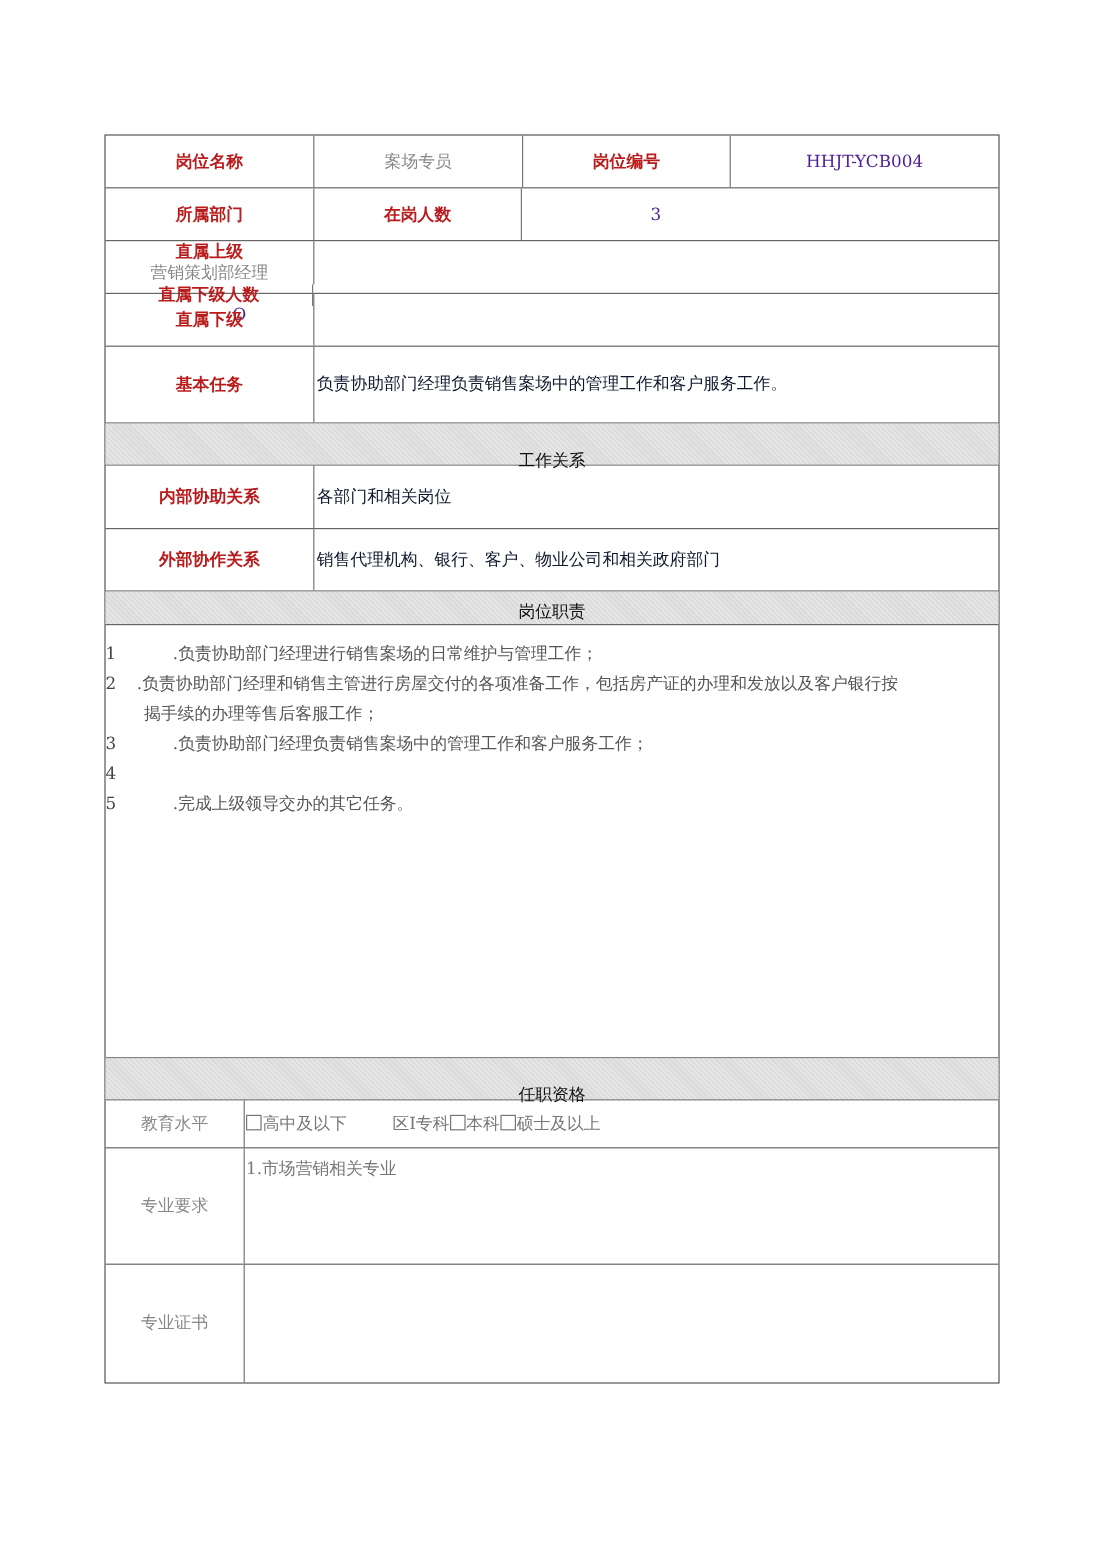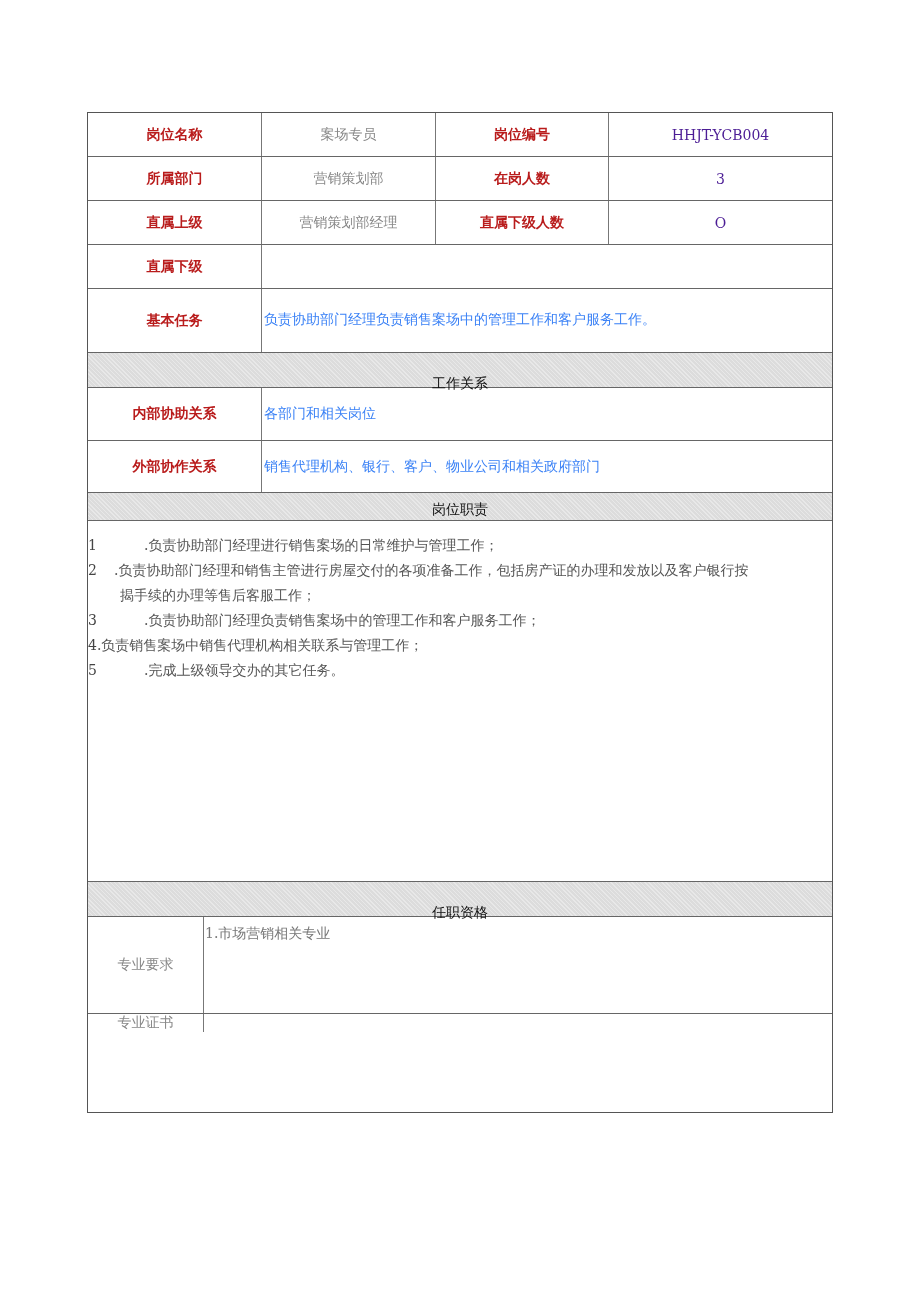--- a/index.html
+++ b/index.html
@@ -5,21 +5,21 @@
   html, body { margin: 0; padding: 0; background: #ffffff; }
   body { width: 920px; height: 1301px; position: relative; font-family: "DejaVu Serif", "Liberation Serif", serif; color: #333; }
   .sheet { position: absolute; left: 87px; top: 112px; width: 746px; border: 1px solid #555; box-sizing: border-box; }
   .row { display: flex; border-bottom: 1px solid #666; box-sizing: border-box; }
   .row:last-child { border-bottom: none; }
   .cell { box-sizing: border-box; display: flex; align-items: center; border-right: 1px solid #777; font-size: 14px; }
   .cell:last-child { border-right: none; }
   .lbl { justify-content: center; font-family: "DejaVu Sans", "Liberation Sans", sans-serif; font-weight: bold; color: #b91c1c; font-size: 14px; }
   .val { justify-content: center; color: #888; }
   .val-dark { justify-content: center; color: #4c1d95; }
-  .val-left { justify-content: flex-start; color: #3b82f6; padding-left: 2px; }
+  .val-left { justify-content: flex-start; color: #0f172a; padding-left: 2px; }
   .band { justify-content: center; font-family: "DejaVu Sans", "Liberation Sans", sans-serif; color: #111; font-size: 14px;
     background-color: #dcdcdc;
     background-image: repeating-linear-gradient(45deg, rgba(255,255,255,0.35) 0 1px, transparent 1px 3px);
     width: 100%; padding-top: 28px; }
   .c1 { width: 174px; }
   .c2 { width: 174px; text-align: right; }
   .c3 { width: 173px; }
   .c4 { width: 223px; }
   .span3 { width: 570px; }
   .duties { height: 360px; padding-top: 12px; box-sizing: border-box; font-size: 14px; color: #555; line-height: 25px; }
@@ -36,25 +36,24 @@
 <div class="sheet">
 
   <div class="row" style="height:44px;">
     <div class="cell lbl c1">岗位名称</div>
     <div class="cell val c2">案场专员</div>
     <div class="cell lbl c3">岗位编号</div>
     <div class="cell val-dark c4">HHJT-YCB004</div>
   </div>
   <div class="row" style="height:44px;">
     <div class="cell lbl c1">所属部门</div>
-    <div class="cell val c2">营销策划部</div>
     <div class="cell lbl c3">在岗人数</div>
     <div class="cell val-dark c4">3</div>
   </div>
-  <div class="row" style="height:44px;">
+  <div class="row" style="height:44px;flex-direction:column;">
     <div class="cell lbl c1">直属上级</div>
     <div class="cell val c2">营销策划部经理</div>
     <div class="cell lbl c3">直属下级人数</div>
     <div class="cell val-dark c4">O</div>
   </div>
   <div class="row" style="height:44px;">
     <div class="cell lbl c1">直属下级</div>
     <div class="cell val-left span3"></div>
   </div>
   <div class="row" style="height:64px;">
@@ -89,33 +88,42 @@
       </div>
       <div class="duty" style="padding-left:32px;">
         <span>揭手续的办理等售后客服工作；</span>
       </div>
       <div class="duty">
         <span class="num" style="width:56px;">3</span>
         <span>.负责协助部门经理负责销售案场中的管理工作和客户服务工作；</span>
       </div>
       <div class="duty">
         <span class="num">4</span>
-        <span>.负责销售案场中销售代理机构相关联系与管理工作；</span>
       </div>
       <div class="duty">
         <span class="num" style="width:56px;">5</span>
         <span>.完成上级领导交办的其它任务。</span>
       </div>
     </div>
   </div>
 
   <div class="row" style="height:35px;">
     <div class="cell band">任职资格</div>
   </div>
+  <div class="row" style="height:40px;">
+    <div class="cell ql">教育水平</div>
+    <div class="cell qv">
+      <span><span class="box"></span><span>高中及以下</span></span>
+      <span style="display:inline-block;width:38px;"></span>
+      <span><span>区I</span><span>专科</span></span>
+      <span><span class="box"></span><span>本科</span></span>
+      <span><span class="box"></span><span>硕士及以上</span></span>
+    </div>
+  </div>
   <div class="row" style="height:97px;">
     <div class="cell ql">专业要求</div>
     <div class="cell qv top-align">1.市场营销相关专业</div>
   </div>
-  <div class="row" style="height:98px;flex-direction:column;">
+  <div class="row" style="height:98px;">
     <div class="cell ql">专业证书</div>
     <div class="cell qv"></div>
   </div>
 </div>
 
 </body></html>

